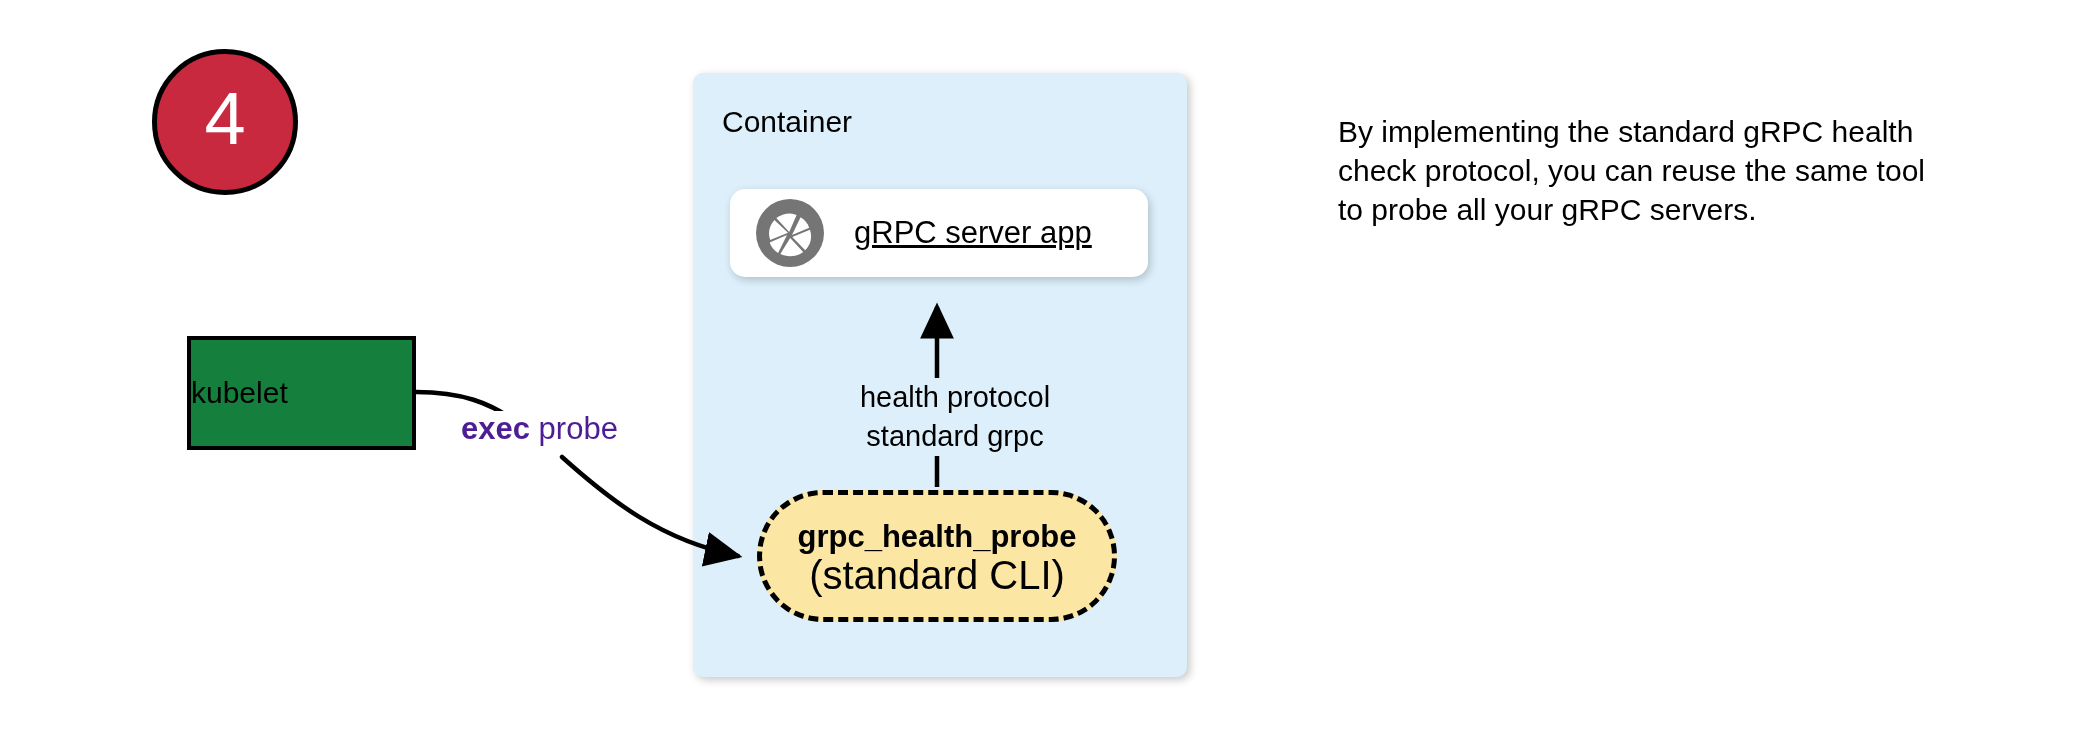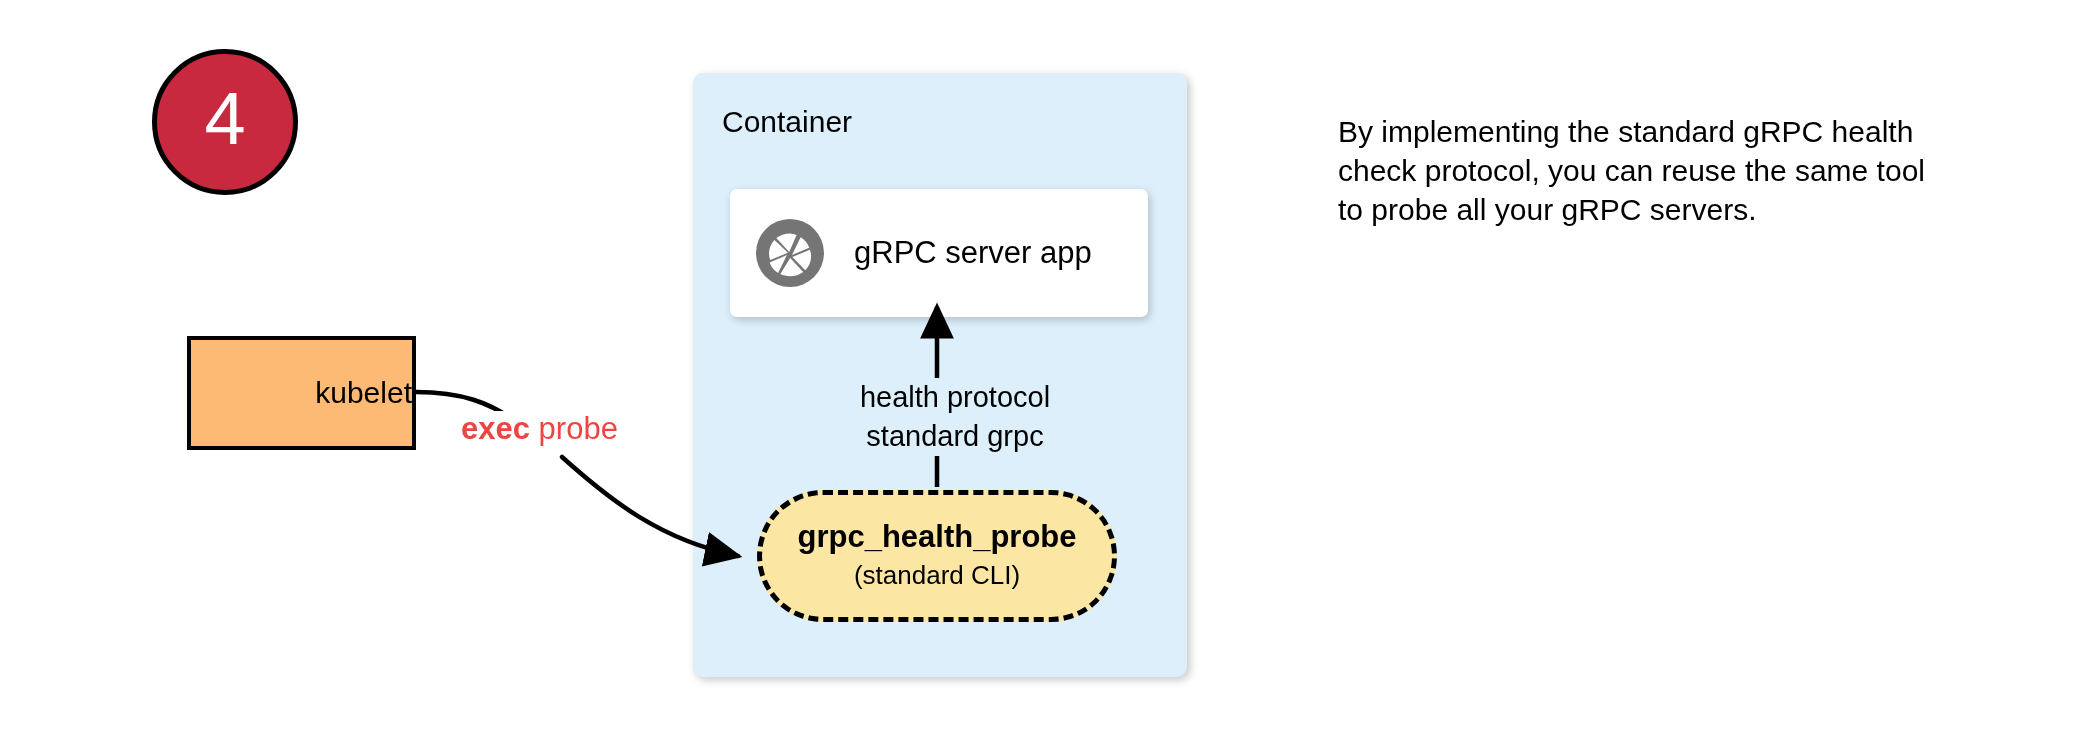--- a/index.html
+++ b/index.html
@@ -65,26 +65,27 @@
     color: #000000;
     white-space: nowrap;
   }
 
   
   .server-card {
     position: absolute;
     left: 730px;
     top: 189px;
     width: 418px;
-    height: 128px;
+    height: 88px;
     background: #FFFFFF;
-    border-radius: 7px;
+    border-radius: 15px;
     box-shadow: 2px 3px 8px rgba(0,0,0,0.20);
     display: flex;
     align-items: center;
+    text-decoration: underline;
   }
   .server-icon {
     margin-left: 26px;
     width: 68px;
     height: 68px;
     flex: 0 0 auto;
   }
   .server-label {
     margin-left: 30px;
     font-size: 31px;
@@ -92,40 +93,40 @@
     white-space: nowrap;
   }
 
   
   .kubelet-box {
     position: absolute;
     left: 187px;
     top: 336px;
     width: 229px;
     height: 114px;
-    background: #fdba74;
+    background: #15803d;
     border: 4px solid #000000;
     box-sizing: border-box;
     display: flex;
     align-items: center;
-    justify-content: flex-end;
+    justify-content: flex-start;
   }
   .kubelet-label {
     font-size: 30px;
     color: #000000;
     white-space: nowrap;
   }
 
   
   .exec-probe-label {
     position: absolute;
     left: 457px;
     top: 411px;
     font-size: 31px;
-    color: #ef4444;
+    color: #4c1d95;
     white-space: nowrap;
     background: #FFFFFF;
     padding: 0 4px;
   }
   .exec-probe-label .bold { font-weight: bold; }
 
   
   .protocol-label {
     position: absolute;
     left: 840px;
@@ -156,21 +157,21 @@
     justify-content: center;
   }
   .probe-title {
     font-size: 31px;
     font-weight: bold;
     color: #000000;
     white-space: nowrap;
     line-height: 38px;
   }
   .probe-sub {
-    font-size: 26px;
+    font-size: 40px;
     color: #000000;
     white-space: nowrap;
     line-height: 38px;
     text-align: center;
   }
 
   
   .note-text {
     position: absolute;
     left: 1325px;

